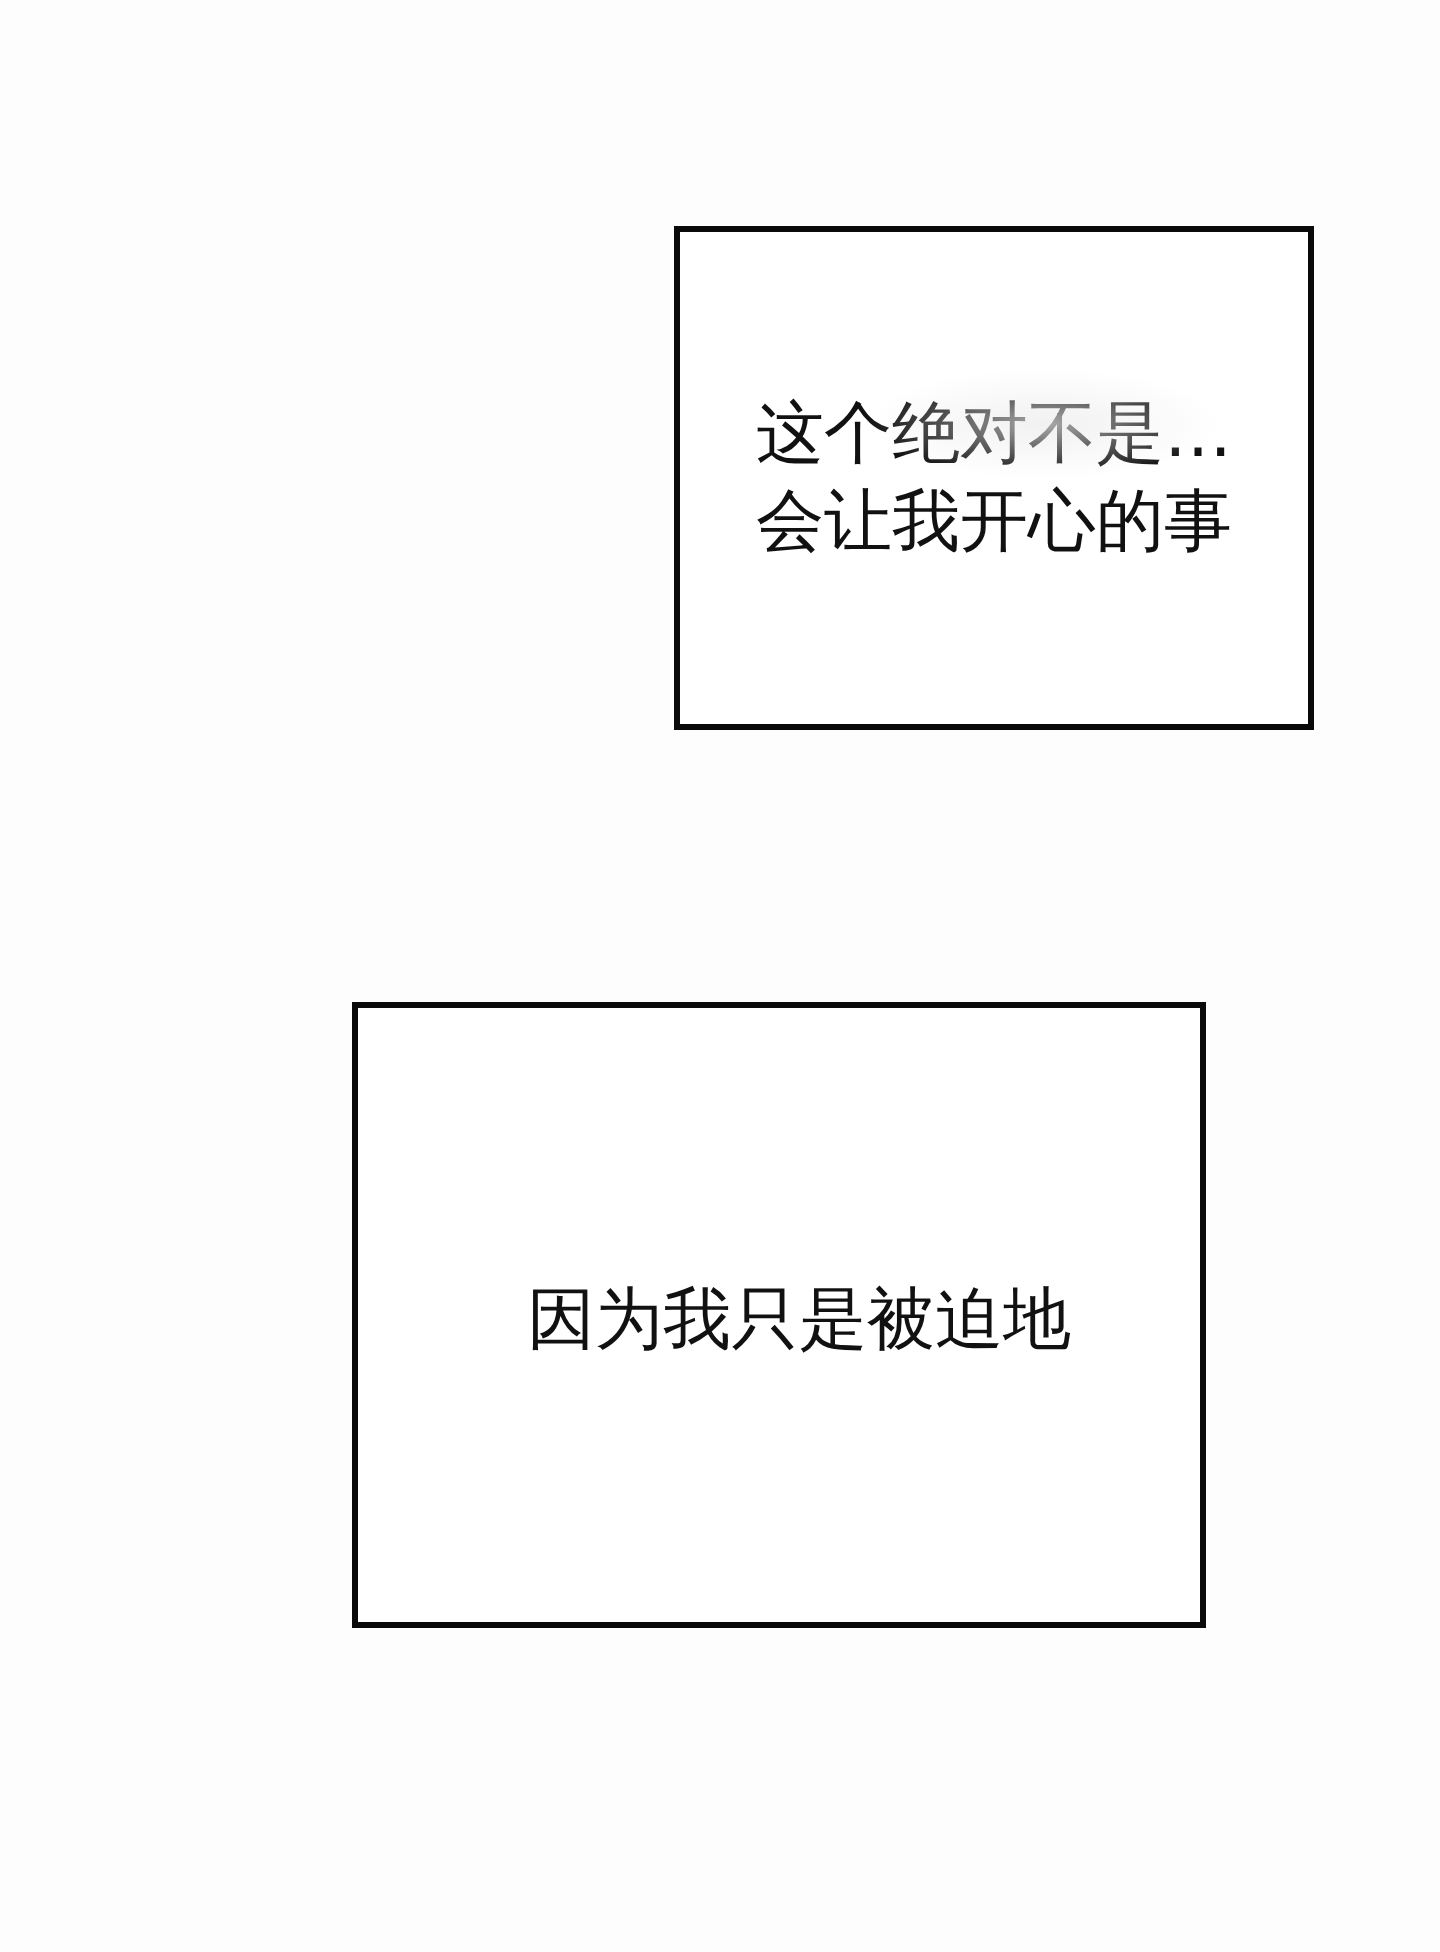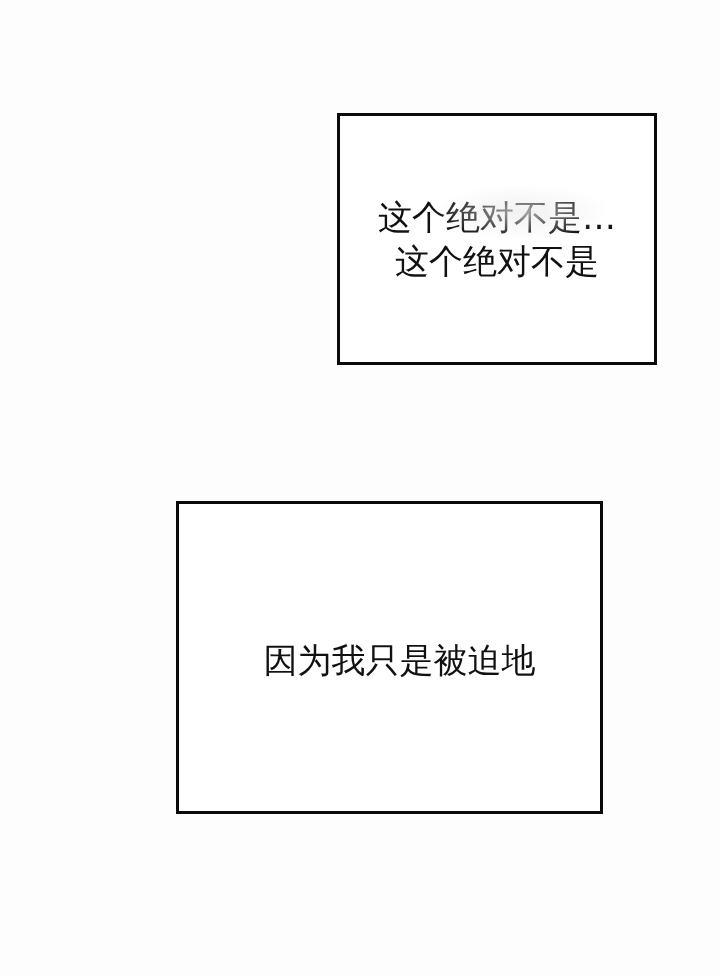--- a/index.html
+++ b/index.html
@@ -63,21 +63,21 @@
       pointer-events: none;
     }
   </style>
 </head>
 <body>
 
 <div id="panel-1" class="panel">
   <div class="watermark"></div>
   <div class="caption">
     <span class="line">这个绝对不是…</span>
-    <span class="line">这个绝对不是</span>
+    <span class="line">会让我开心的事</span>
   </div>
 </div>
 
 <div id="panel-2" class="panel">
   <div class="caption">
     <span class="line">因为我只是被迫地</span>
   </div>
 </div>
 
 </body></html>

